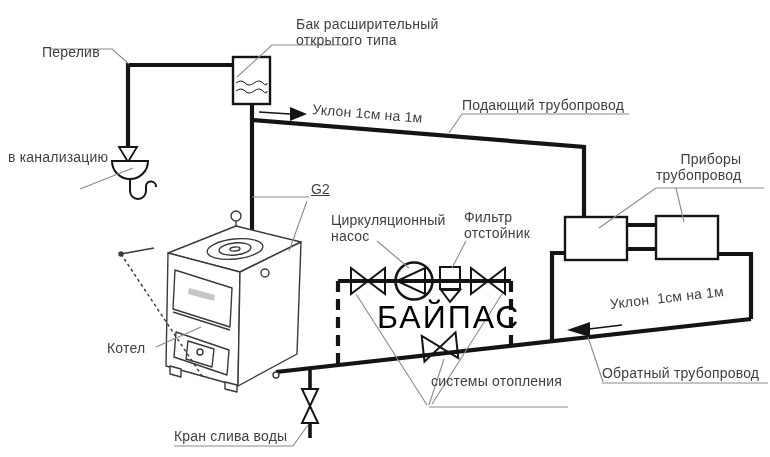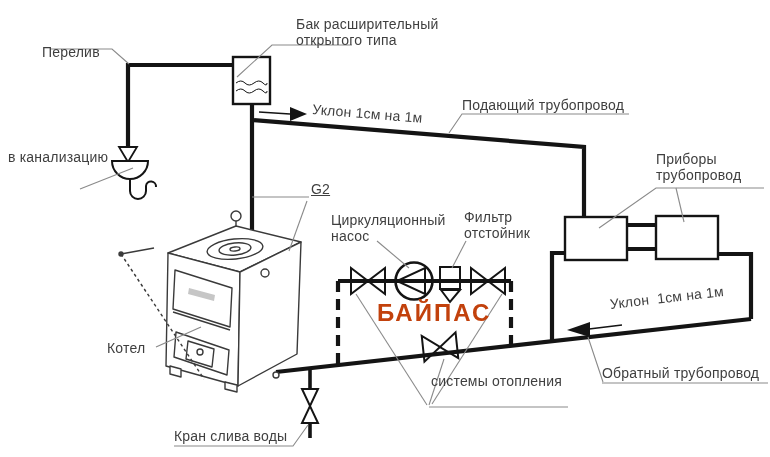--- a/index.html
+++ b/index.html
@@ -9,21 +9,21 @@
   }
   .stage svg{position:absolute;left:0;top:0;}
   .lbl{
     position:absolute;color:#3f3f3f;font-size:14px;line-height:16px;
     white-space:nowrap;letter-spacing:0.2px;
   }
   .lbl .ln{display:block;}
   .rot-supply{transform:rotate(4.6deg);transform-origin:0 0;white-space:pre;}
   .rot-return{transform:rotate(-6.5deg);transform-origin:0 0;white-space:pre;}
   .bypass-word{
-    position:absolute;font-size:24px;letter-spacing:2px;color:#c2410c;font-weight:700;
+    position:absolute;font-size:32px;letter-spacing:2px;color:#000000;font-weight:400;
   }
   .g2{font-size:14px;text-decoration:underline;}
 </style>
 </head>
 <body>
 
 <div class="stage">
 
   <svg width="770" height="457" viewBox="0 0 770 457">
 
@@ -167,21 +167,21 @@
   </div>
 
   <div class="lbl" style="left:8px;top:149px;">
     <span class="ln">в канализацию</span>
   </div>
 
   <div class="lbl rot-supply" style="left:313px;top:101px;">Уклон 1см на 1м</div>
 
   <div class="lbl" style="left:462px;top:97px;">Подающий трубопровод</div>
 
-  <div class="lbl" style="left:656px;top:151px;">
+  <div class="lbl" style="left:656px;top:151px;text-align:right;">
     <span class="ln">Приборы</span>
     <span class="ln">трубопровод</span>
   </div>
 
   <div class="lbl g2" style="left:311px;top:181px;">G2</div>
 
   <div class="lbl" style="left:331px;top:212px;">
     <span class="ln">Циркуляционный</span>
     <span class="ln">насос</span>
   </div>

